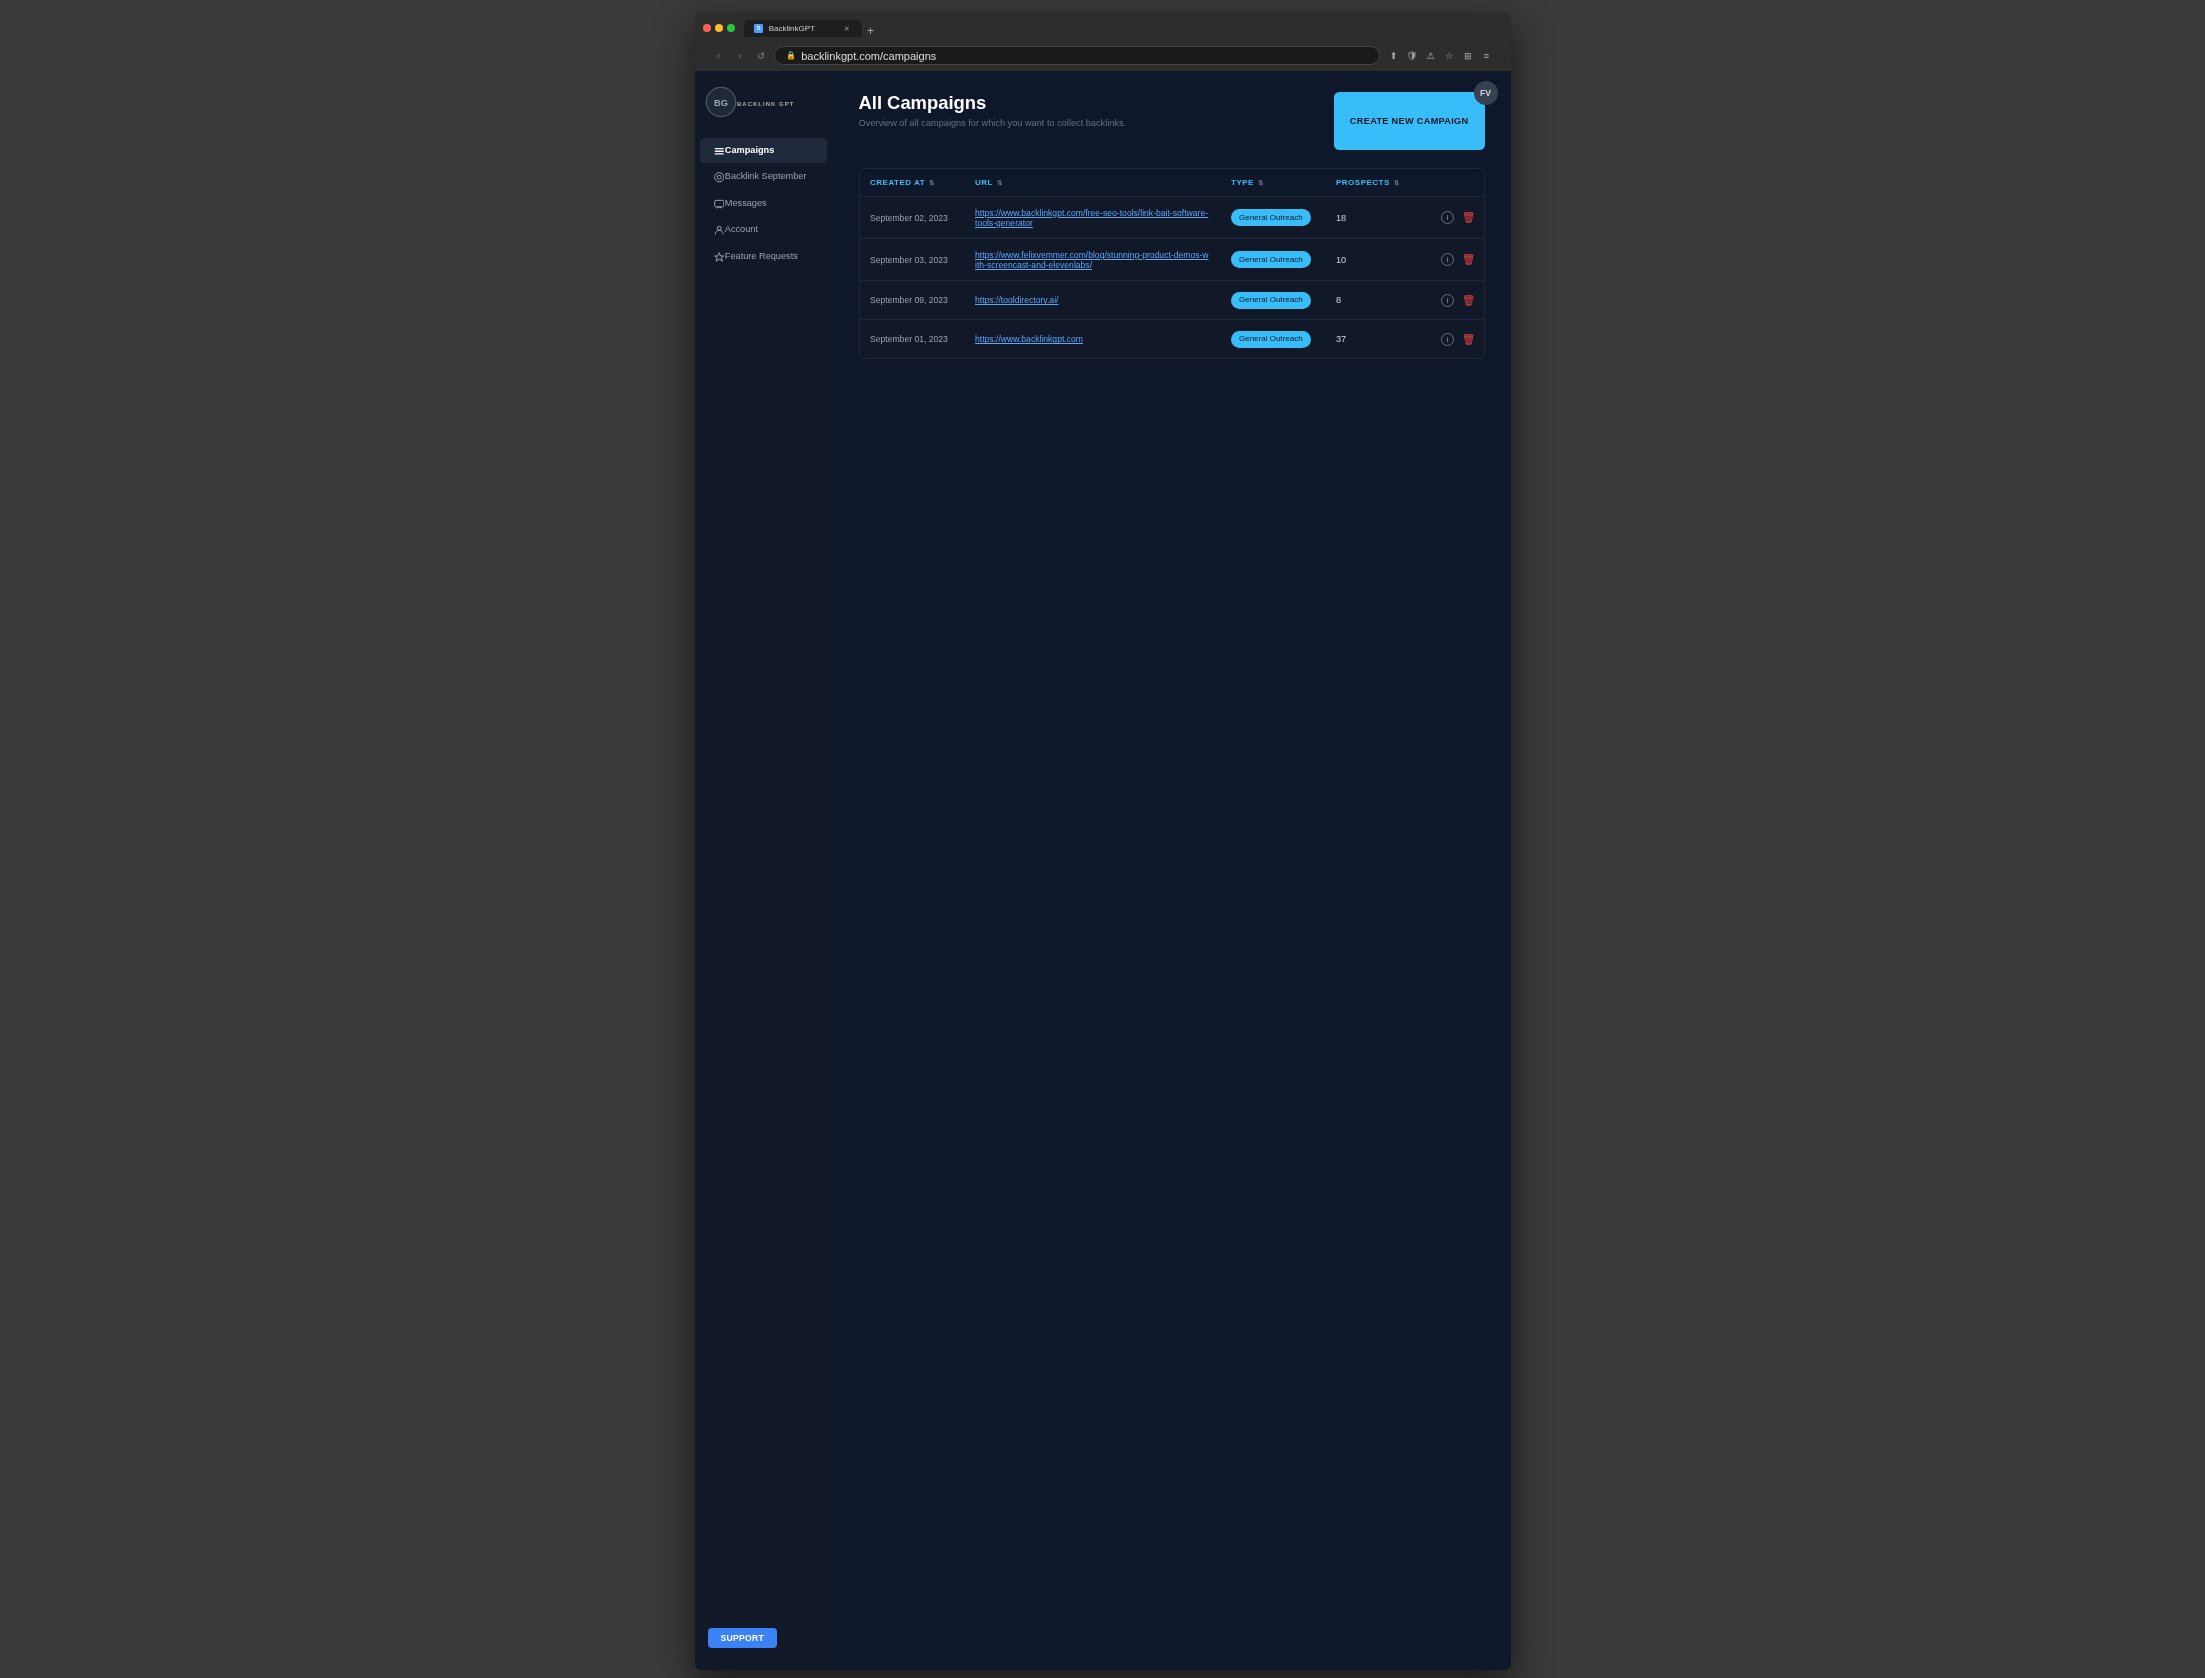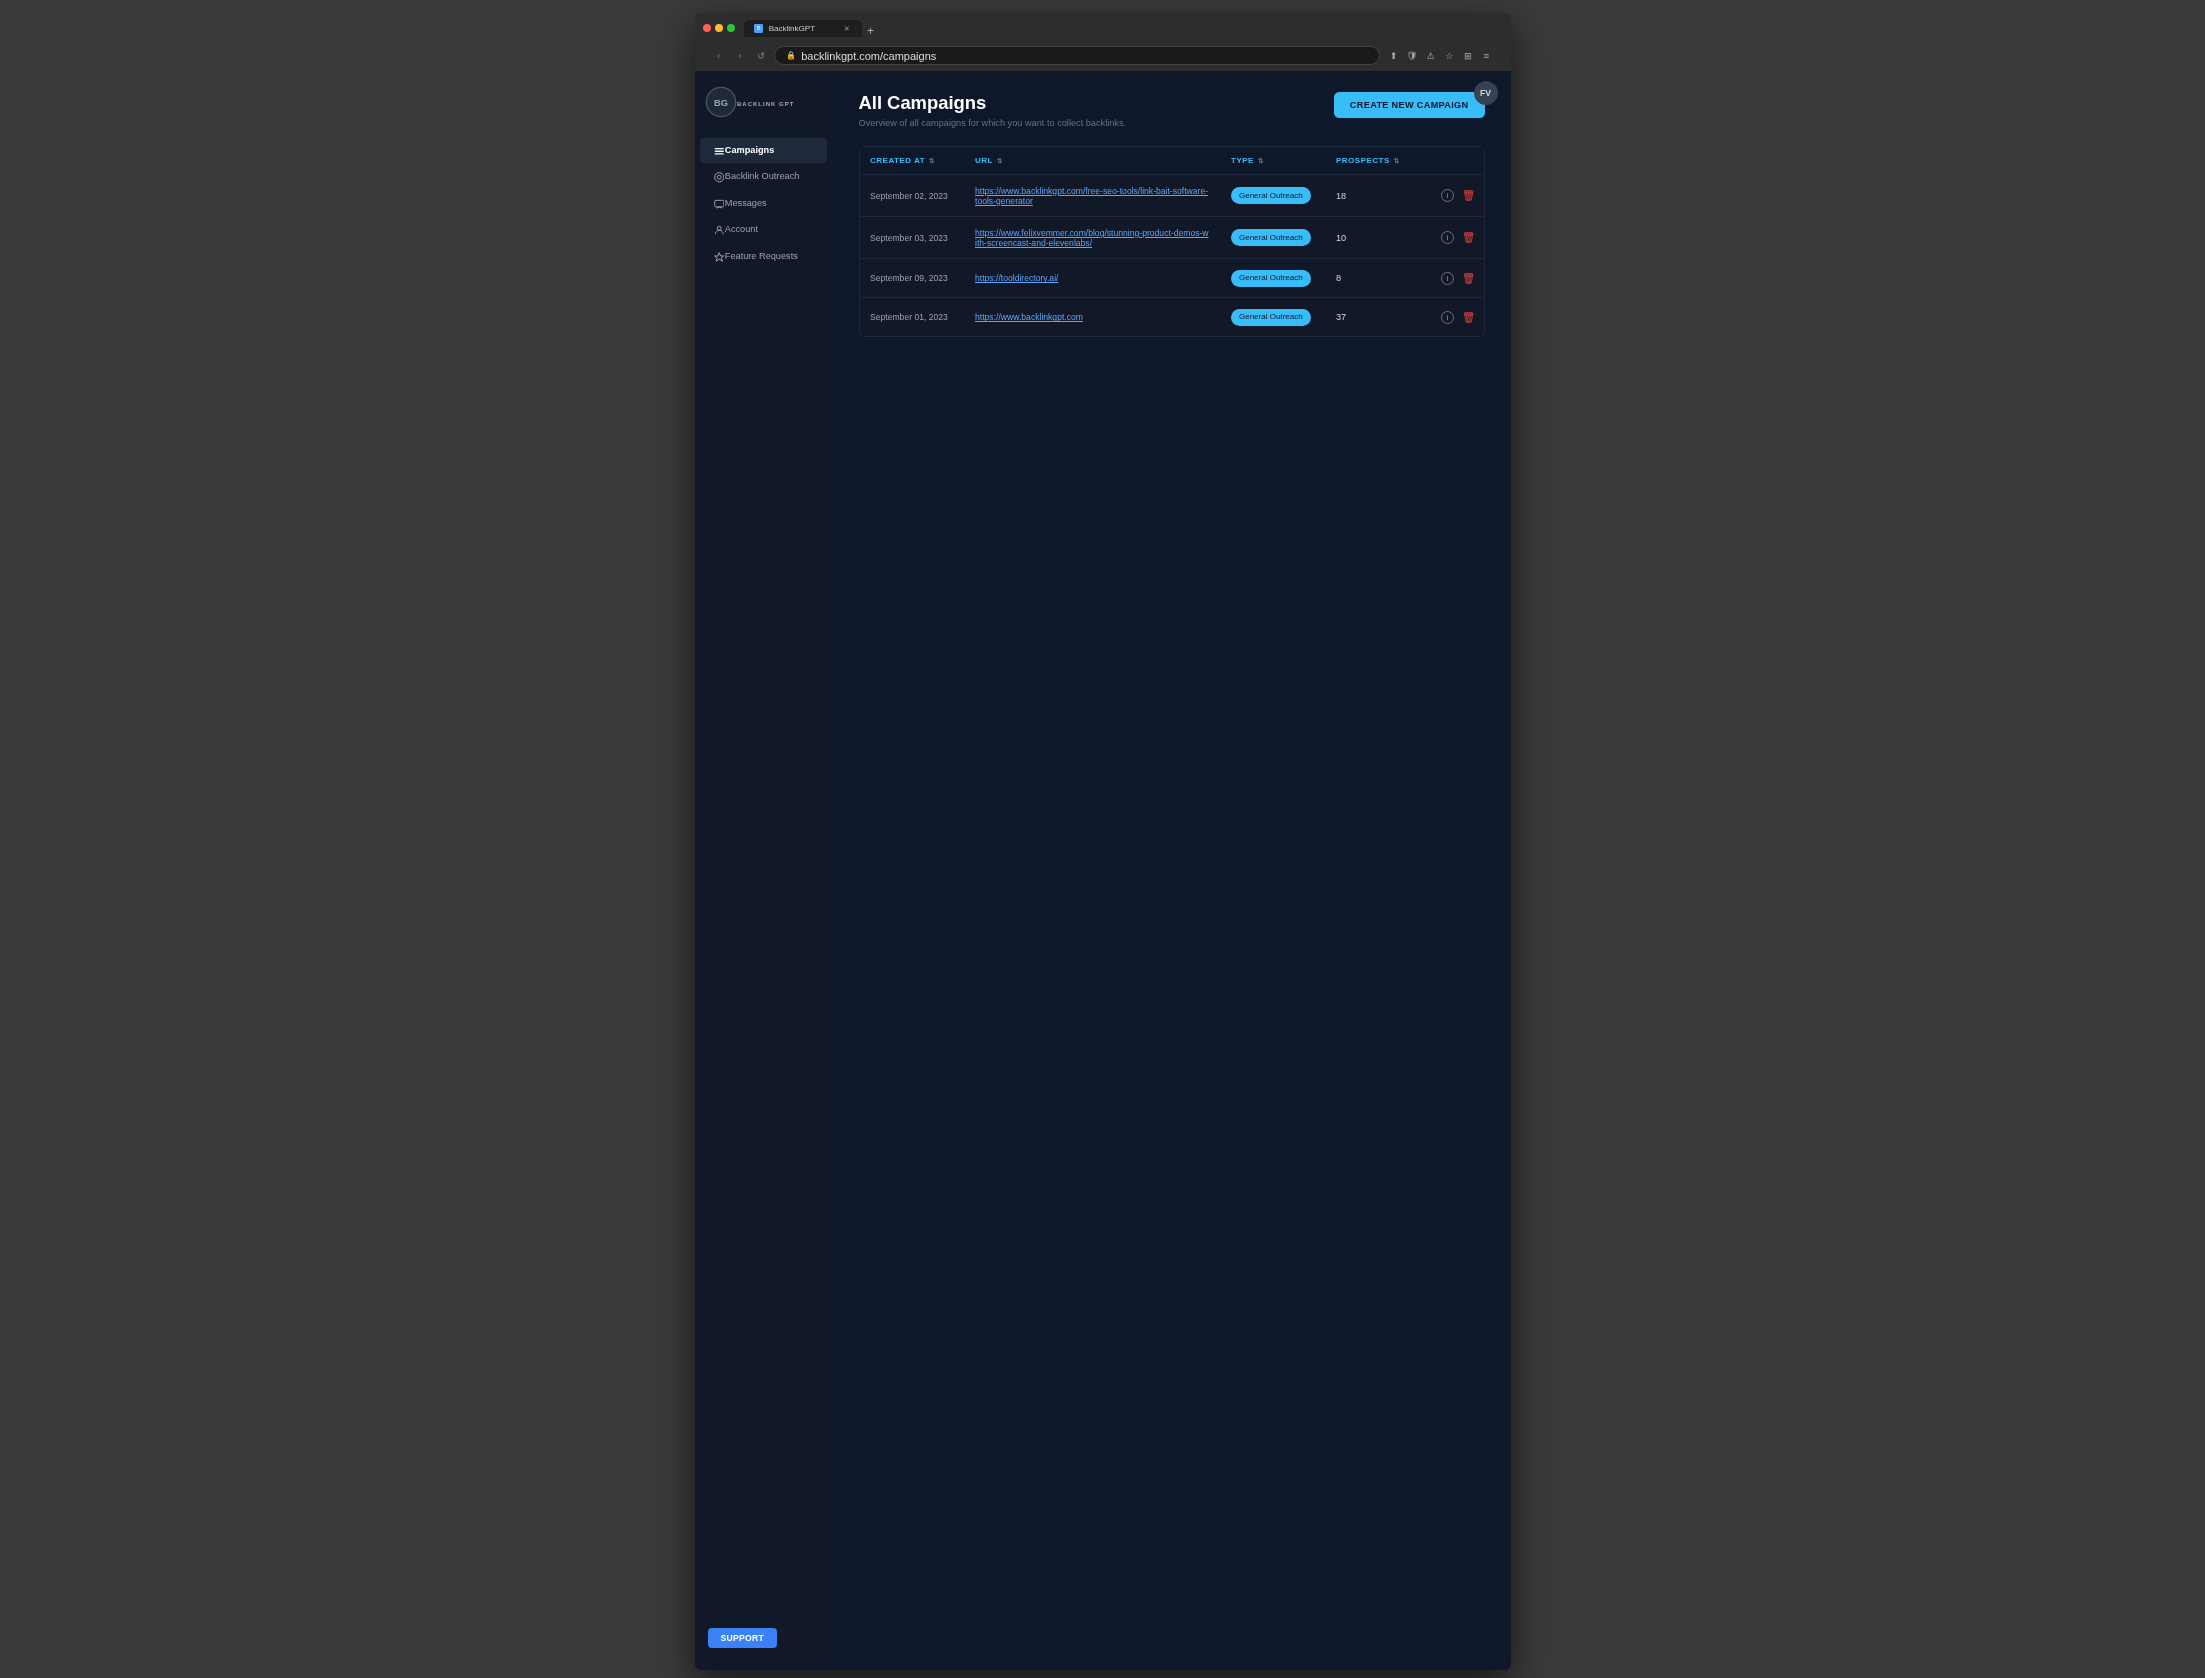--- a/index.html
+++ b/index.html
@@ -285,21 +285,21 @@
       color: #d1d5db;
       font-size: 8.6px;
       font-weight: 600;
     }
 
     .create-btn {
       background: #38bdf8;
       color: #0f172a;
       border: none;
       border-radius: 5.3px;
-      padding: 8px 16px;
+      padding: 24px 16px;
       font-size: 9.2px;
       font-weight: 700;
       cursor: pointer;
       letter-spacing: 0.3px;
       white-space: nowrap;
     }
 
     
     .campaigns-table {
       background: #111827;
@@ -487,21 +487,21 @@
           <span>Campaigns</span>
         </div>
 
         <div class="nav-item">
           <span class="nav-icon">
             <svg width="10.5" height="10.5" viewBox="0 0 16 16" fill="none">
               <circle cx="8" cy="8" r="7" stroke="currentColor" stroke-width="1.5"></circle>
               <circle cx="8" cy="8" r="3" stroke="currentColor" stroke-width="1.5"></circle>
             </svg>
           </span>
-          <span>Backlink Outreach</span>
+          <span>Backlink September</span>
         </div>
 
         <div class="nav-item">
           <span class="nav-icon">
             <svg width="10.5" height="10.5" viewBox="0 0 16 16" fill="none">
               <rect x="1" y="2" width="14" height="10" rx="2" stroke="currentColor" stroke-width="1.5"></rect>
               <path d="M4 14l4-2 4 2" stroke="currentColor" stroke-width="1.5"></path>
             </svg>
           </span>
           <span>Messages</span>

